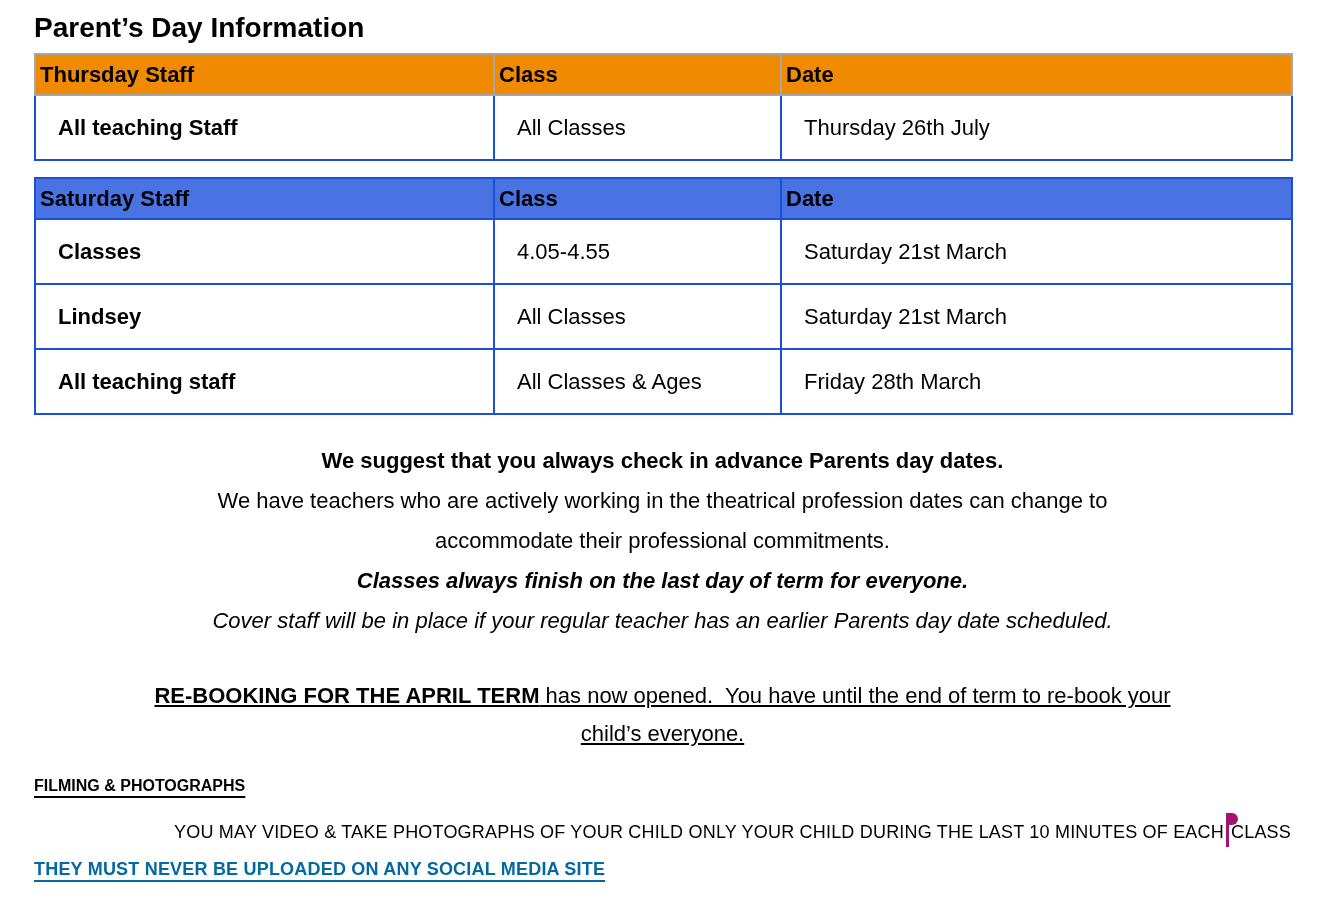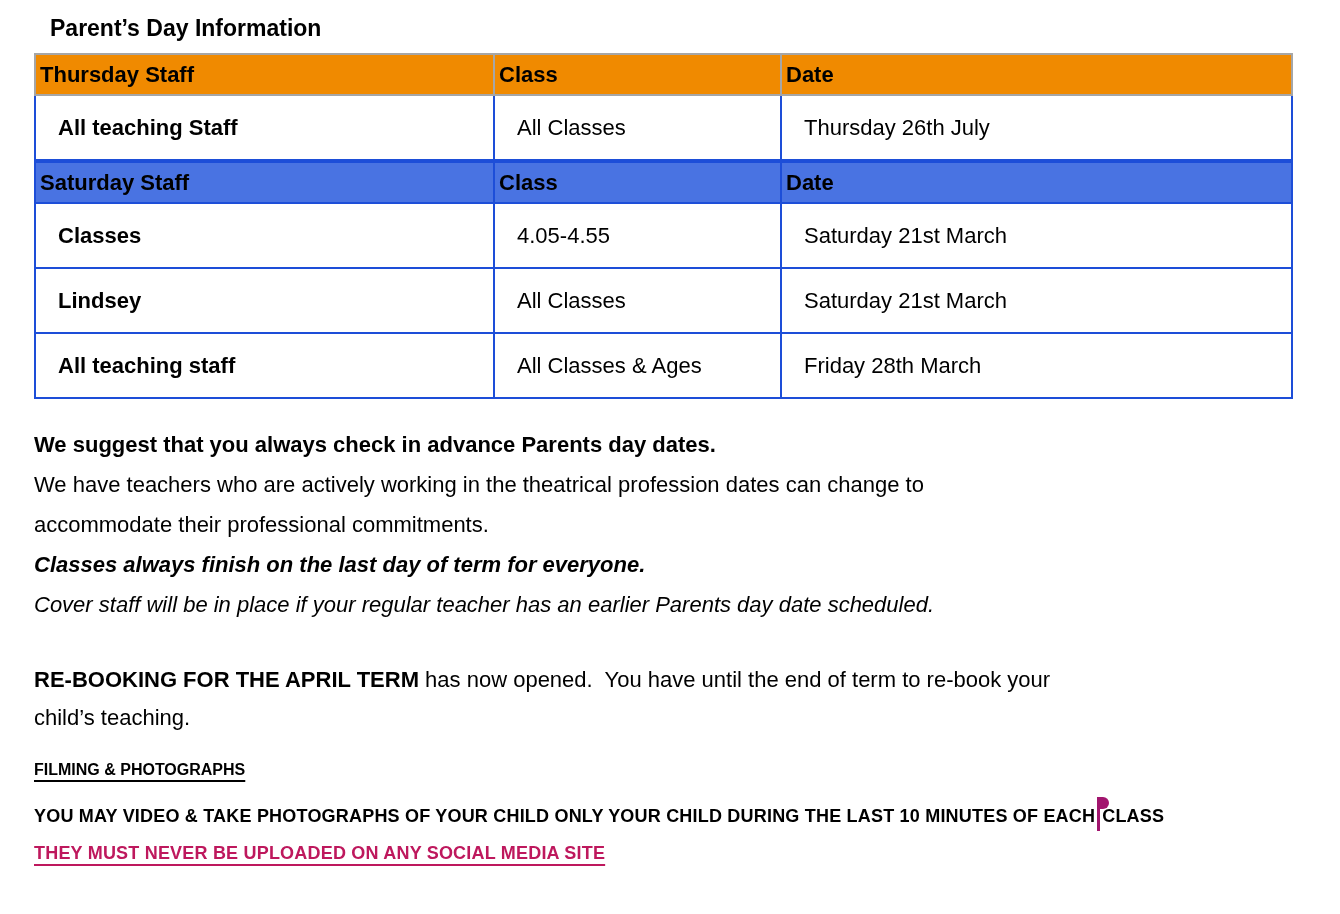--- a/index.html
+++ b/index.html
@@ -3,61 +3,61 @@
 <meta charset="utf-8">
 <style>
   html, body { margin:0; padding:0; }
   body {
     width:1340px; height:914px; background:#ffffff;
     font-family:"Liberation Sans", sans-serif; color:#000000;
     overflow:hidden;
   }
   .page { padding:14px 49px 0 34px; }
 
-  .doc-title { font-size:23px; font-weight:bold; line-height:28px; margin:0 0 11px 16px; }
+  .doc-title { font-size:28px; font-weight:bold; line-height:28px; margin:0 0 11px 0; }
 
   table.sched { border-collapse:collapse; table-layout:fixed; width:1257px; }
   table.sched col.c1 { width:459px; }
   table.sched col.c2 { width:287px; }
   table.sched col.c3 { width:511px; }
   table.sched th, table.sched td { border:2px solid #1d4ed8; }
   table.sched th {
     text-align:left; font-size:22px; font-weight:bold;
     height:39px; padding:0 0 0 4px; vertical-align:middle;
   }
   table.orange th { background:#F08A00; border-color:#A6A6A6; }
   table.blue th { background:#4973E2; }
   table.sched td {
     font-size:22px; height:63px; padding:0 0 0 22px;
     vertical-align:middle; background:#ffffff;
   }
   td.b { font-weight:bold; }
-  .tbl-gap { }
+  .tbl-gap { margin-top:16px; }
 
   .notes { margin-top:26px; }
-  .note-line { font-size:22px; line-height:40px; white-space:nowrap; }
+  .note-line { font-size:22px; line-height:40px; white-space:nowrap;text-align:center; }
   .w-bold { font-weight:bold; }
   .w-italic { font-style:italic; }
   .w-bold-italic { font-weight:bold; font-style:italic; }
 
   .rebooking { margin-top:36px; }
-  .rebooking .note-line { line-height:38px; }
+  .rebooking .note-line { line-height:38px;text-decoration:underline; }
 
   .filming-heading {
     margin-top:18px; font-size:16px; font-weight:bold; line-height:30px;
     text-decoration:underline; text-decoration-thickness:2px; text-underline-offset:5px;
     display:inline-block;
   }
   .caps-line {
-    margin-top:12px; font-size:18px; font-weight:bold; line-height:26px;
-    white-space:nowrap; letter-spacing:0.2px;
+    margin-top:12px; font-size:18px; font-weight:normal; line-height:26px;
+    white-space:nowrap; letter-spacing:0.2px;text-align:right;
   }
   .warning-line {
     margin-top:9px; font-size:18px; font-weight:bold; line-height:26px;
-    color:#be185d; white-space:nowrap; letter-spacing:0.2px;
+    color:#0369a1; white-space:nowrap; letter-spacing:0.2px;
     text-decoration:underline; text-decoration-thickness:2px; text-underline-offset:5px;
     display:inline-block;
   }
 
   .collab-cursor {
     display:inline-block; width:3px; height:34px; background:#A2156E;
     position:relative; vertical-align:-9px; margin:0 2px 0 2px;
   }
   .collab-cursor .flag {
     position:absolute; top:0; left:3px; width:9px; height:12px;
@@ -128,21 +128,21 @@
   <div class="notes">
     <div class="note-line w-bold">We suggest that you always check in advance Parents day dates.</div>
     <div class="note-line">We have teachers who are actively working in the theatrical profession dates can change to</div>
     <div class="note-line">accommodate their professional commitments.</div>
     <div class="note-line w-bold-italic">Classes always finish on the last day of term for everyone.</div>
     <div class="note-line w-italic">Cover staff will be in place if your regular teacher has an earlier Parents day date scheduled.</div>
   </div>
 
   <div class="rebooking">
     <div class="note-line"><span class="w-bold">RE-BOOKING FOR THE APRIL TERM</span><span> has now opened.&nbsp; You have until the end of term to re-book your</span></div>
-    <div class="note-line">child’s teaching.</div>
+    <div class="note-line">child’s everyone.</div>
   </div>
 
   <div>
     <div><span class="filming-heading">FILMING &amp; PHOTOGRAPHS</span></div>
     <div class="caps-line"><span>YOU MAY VIDEO &amp; TAKE PHOTOGRAPHS OF YOUR CHILD ONLY YOUR CHILD DURING THE LAST 10 MINUTES OF EACH</span><span class="collab-cursor"><span class="flag"></span></span><span>CLASS</span></div>
     <div><span class="warning-line">THEY MUST NEVER BE UPLOADED ON ANY SOCIAL MEDIA SITE</span></div>
   </div>
 
 </div>
 

